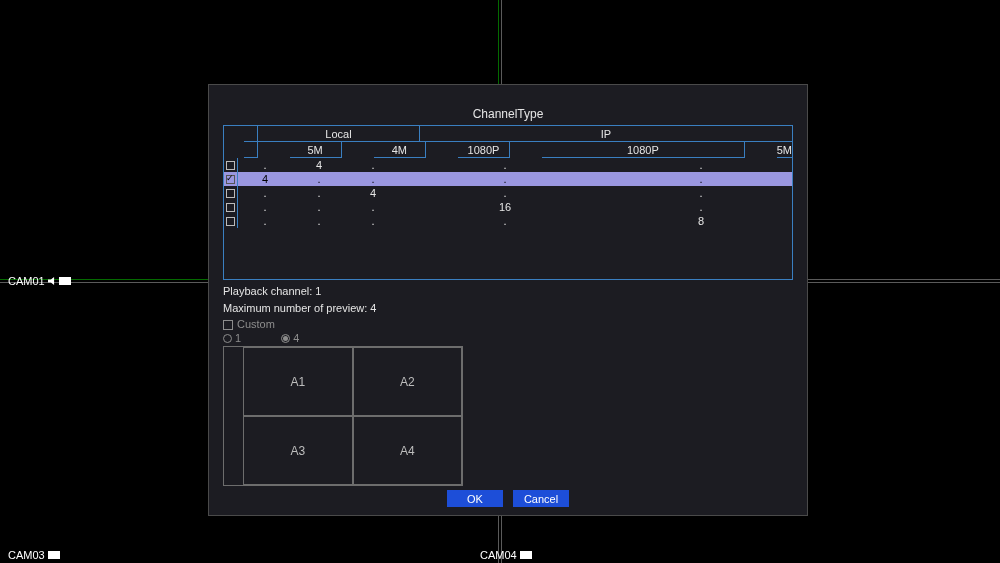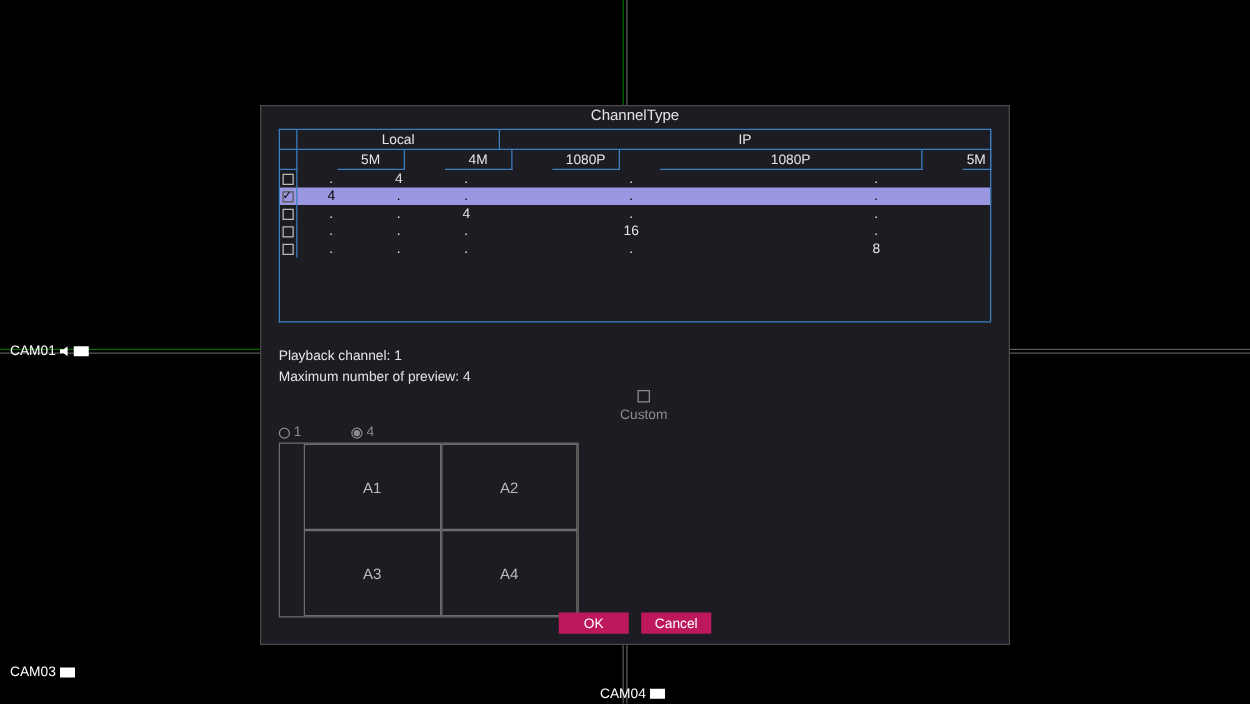--- a/index.html
+++ b/index.html
@@ -8,31 +8,31 @@
   
   .quad-grid { position:absolute; inset:0; }
   .quad { position:absolute; }
   .q1 { left:0; top:0; width:499px; height:280px; border-right:1px solid #046a00; border-bottom:1px solid #046a00; }
   .q2 { right:0; top:0; width:499px; height:280px; border-left:1px solid #5a5a5a; border-bottom:1px solid #5a5a5a; }
   .q3 { left:0; bottom:0; width:499px; height:281px; border-right:1px solid #5a5a5a; border-top:1px solid #5a5a5a; }
   .q4 { right:0; bottom:0; width:499px; height:281px; border-left:1px solid #5a5a5a; border-top:1px solid #5a5a5a; }
 
   .cam-label { position:absolute; font-size:11px; color:#fff; display:flex; align-items:center; gap:3px; }
   .cam1 { left:8px; top:275px;justify-content:flex-end; }
-  .cam3 { left:8px; top:532px; }
+  .cam3 { left:8px; top:549px; }
   .cam4 { left:480px; top:549px; }
   .cam-icon { display:inline-block; width:12px; height:8px; background:#fff; }
   .spk-icon { width:8px; height:8px; background:#fff; clip-path: polygon(0 30%,40% 30%,80% 0,80% 100%,40% 70%,0 70%); }
 
   
   .dialog { position:absolute; left:208px; top:84px; width:600px; height:432px; background:#1c1c22; border:1px solid #4a4a4a; }
-  .dlg-title { text-align:center; font-size:12px; color:#e5e5e5; padding:0 0 4px; }
-
-  
-  .tbl-wrap { margin:0 14px; height:155px; border:1px solid #3a7fc1; border-right:none; position:relative; }
+  .dlg-title { text-align:center; font-size:12px; color:#e5e5e5; padding:22px 0 4px; }
+
+  
+  .tbl-wrap { margin:0 14px; height:155px; border:1px solid #3a7fc1; border-right:none; position:relative;padding-left:20px; }
   .tbl { width:100%; height:100%; }
   .group-row { display:flex; height:16px; font-size:11px; color:#e5e5e5; text-align:center; }
   .col-row { display:flex; height:16px; font-size:11px; color:#e5e5e5;gap:32px; }
   .cell-h { border-right:1px solid #3a7fc1; border-bottom:1px solid #3a7fc1; display:flex; align-items:center; justify-content:center; }
   .chk-col { width:14px; border-right:1px solid #3a7fc1; }
   .w-5m1 { width:54px; } .w-4m { width:54px; } .w-1080a { width:54px; } .w-1080b { width:210px; } .w-5m2 { flex:1; border-right:1px solid #3a7fc1; }
   .group-local { width:162px; } 
   .group-ip { flex:1; }
 
   .body-scroll { position:absolute; left:0; right:0; top:32px; bottom:0; overflow:hidden; }
@@ -41,36 +41,36 @@
   .row.sel { background:#9a97e0; color:#000; }
   .row .c { display:flex; align-items:center; justify-content:center; height:100%; }
   .row .chk-col { display:flex; align-items:center; justify-content:center; }
   .ck { width:9px; height:9px; border:1px solid #bbb; background:transparent; display:block; position:relative; }
   .ck.checked::after { content:"✓"; position:absolute; font-size:9px; left:-1px; top:-3px; color:#000; }
   .row.sel .ck { border-color:#555; }
   .dot { letter-spacing:0; }
   .tbl-right-border { position:absolute; right:0; top:0; bottom:0; width:1px; background:#3a7fc1; }
 
   
-  .info { margin:20px 14px 2px; font-size:11px; color:#e5e5e5; line-height:15px; }
-  .custom-row { display:flex; align-items:center; gap:4px; font-size:11px; color:#8d8d8d; margin-left:14px;flex-direction:column; }
+  .info { margin:4px 14px 2px; font-size:11px; color:#e5e5e5; line-height:15px; }
+  .custom-row { display:flex; align-items:flex-end; gap:4px; font-size:11px; color:#8d8d8d; margin-left:14px; }
   .custom-row .ck { width:10px; height:10px; border:1px solid #8d8d8d; }
 
   .radio-row { margin:2px 0 2px 14px; display:flex; align-items:center; gap:40px; font-size:11px; color:#8d8d8d; }
   .radio { display:flex; align-items:center; gap:3px; }
   .rdot { width:9px; height:9px; border:1px solid #8d8d8d; border-radius:50%; position:relative; }
   .rdot.on::after { content:""; position:absolute; inset:1px; background:#8d8d8d; border-radius:50%; }
 
   
   .pv-grid { margin:2px 0 0 14px; width:240px; height:140px; border:1px solid #6d6d6d; display:grid; grid-template-columns:1fr 1fr; grid-template-rows:1fr 1fr;padding-left:19px; }
   .pv-cell { border:1px solid #6d6d6d; display:flex; align-items:center; justify-content:center; font-size:12px; color:#bdbdbd; }
 
   
   .btn-row { position:absolute; bottom:8px; left:0; right:0; display:flex; justify-content:center; gap:10px; }
-  .btn { width:56px; height:17px; background:#be185d; color:#fff; font-size:11px; display:flex; align-items:center; justify-content:center; border:none; cursor:pointer; }
+  .btn { width:56px; height:17px; background:#1d4ed8; color:#fff; font-size:11px; display:flex; align-items:center; justify-content:center; border:none; cursor:pointer; }
 </style>
 </head>
 <body>
 
 <div class="quad-grid">
   <div class="quad q1"></div>
   <div class="quad q2"></div>
   <div class="quad q3"></div>
   <div class="quad q4"></div>
 </div>

